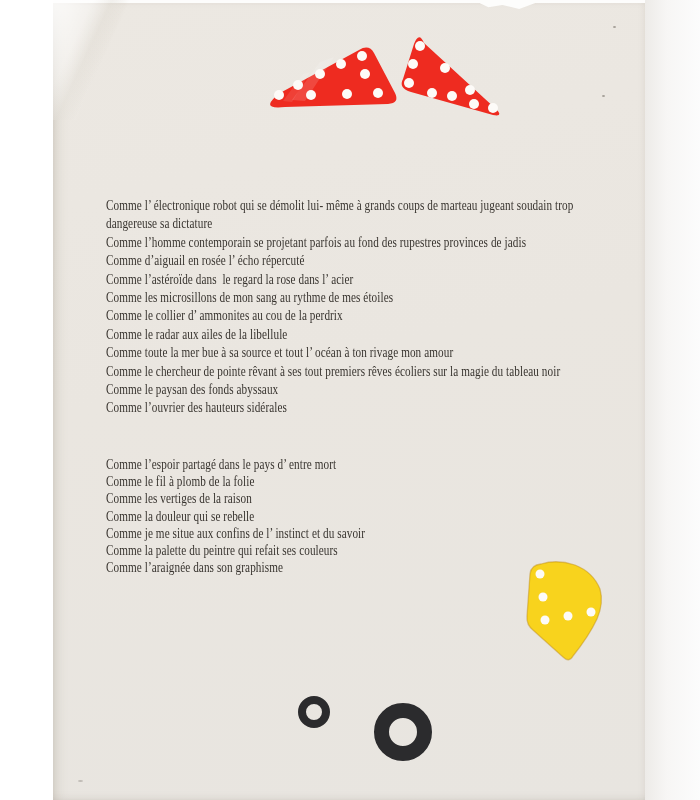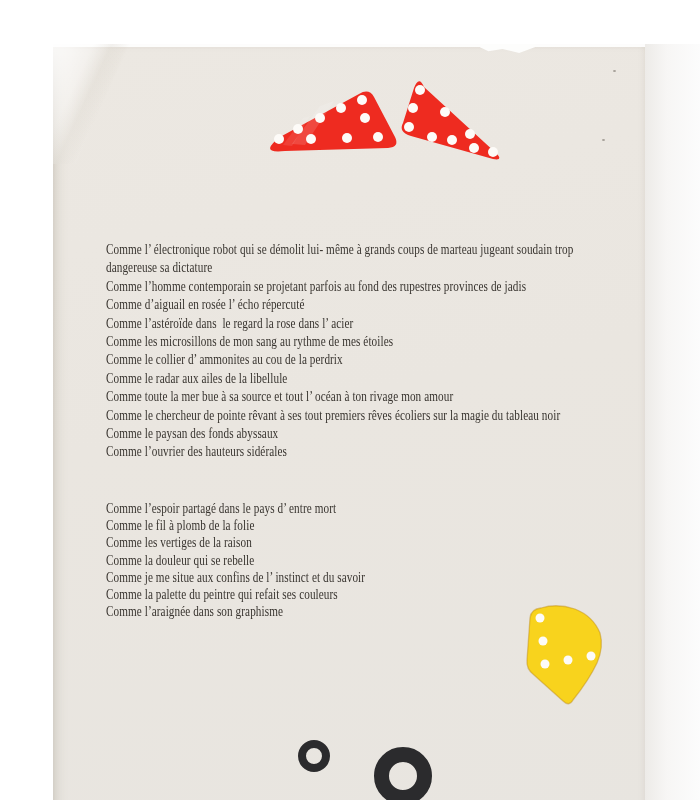--- a/index.html
+++ b/index.html
@@ -2,21 +2,21 @@
 <html><head>
 <meta charset="utf-8">
 <title>Scanned poem page</title>
 <style>
   html,body{margin:0;padding:0;}
   body{
     width:700px;height:800px;position:relative;overflow:hidden;
     background:#ffffff;
     font-family:"Liberation Serif", serif;
   }
-  .scene{position:absolute;inset:0;margin-top:44px;}
+  .scene{position:absolute;inset:0;}
   .strip-left{position:absolute;left:0;top:0;width:53px;height:800px;background:#ffffff;}
   .strip-right{position:absolute;left:645px;top:0;width:55px;height:800px;
     background:linear-gradient(90deg,#edebe8 0%,#f7f6f5 40%,#fcfcfc 100%);}
   .paper{
     position:absolute;left:53px;top:0;width:592px;height:800px;
     background:linear-gradient(168deg,#ece8e2 0%,#eae6e0 45%,#e8e5e0 100%);
     box-shadow:inset 10px 0 14px -10px rgba(125,113,95,.35),
                inset 0 6px 9px -7px rgba(150,140,118,.28),
                inset 0 -9px 10px -9px rgba(140,130,110,.18),
                inset -6px 0 10px -8px rgba(140,130,112,.22);

